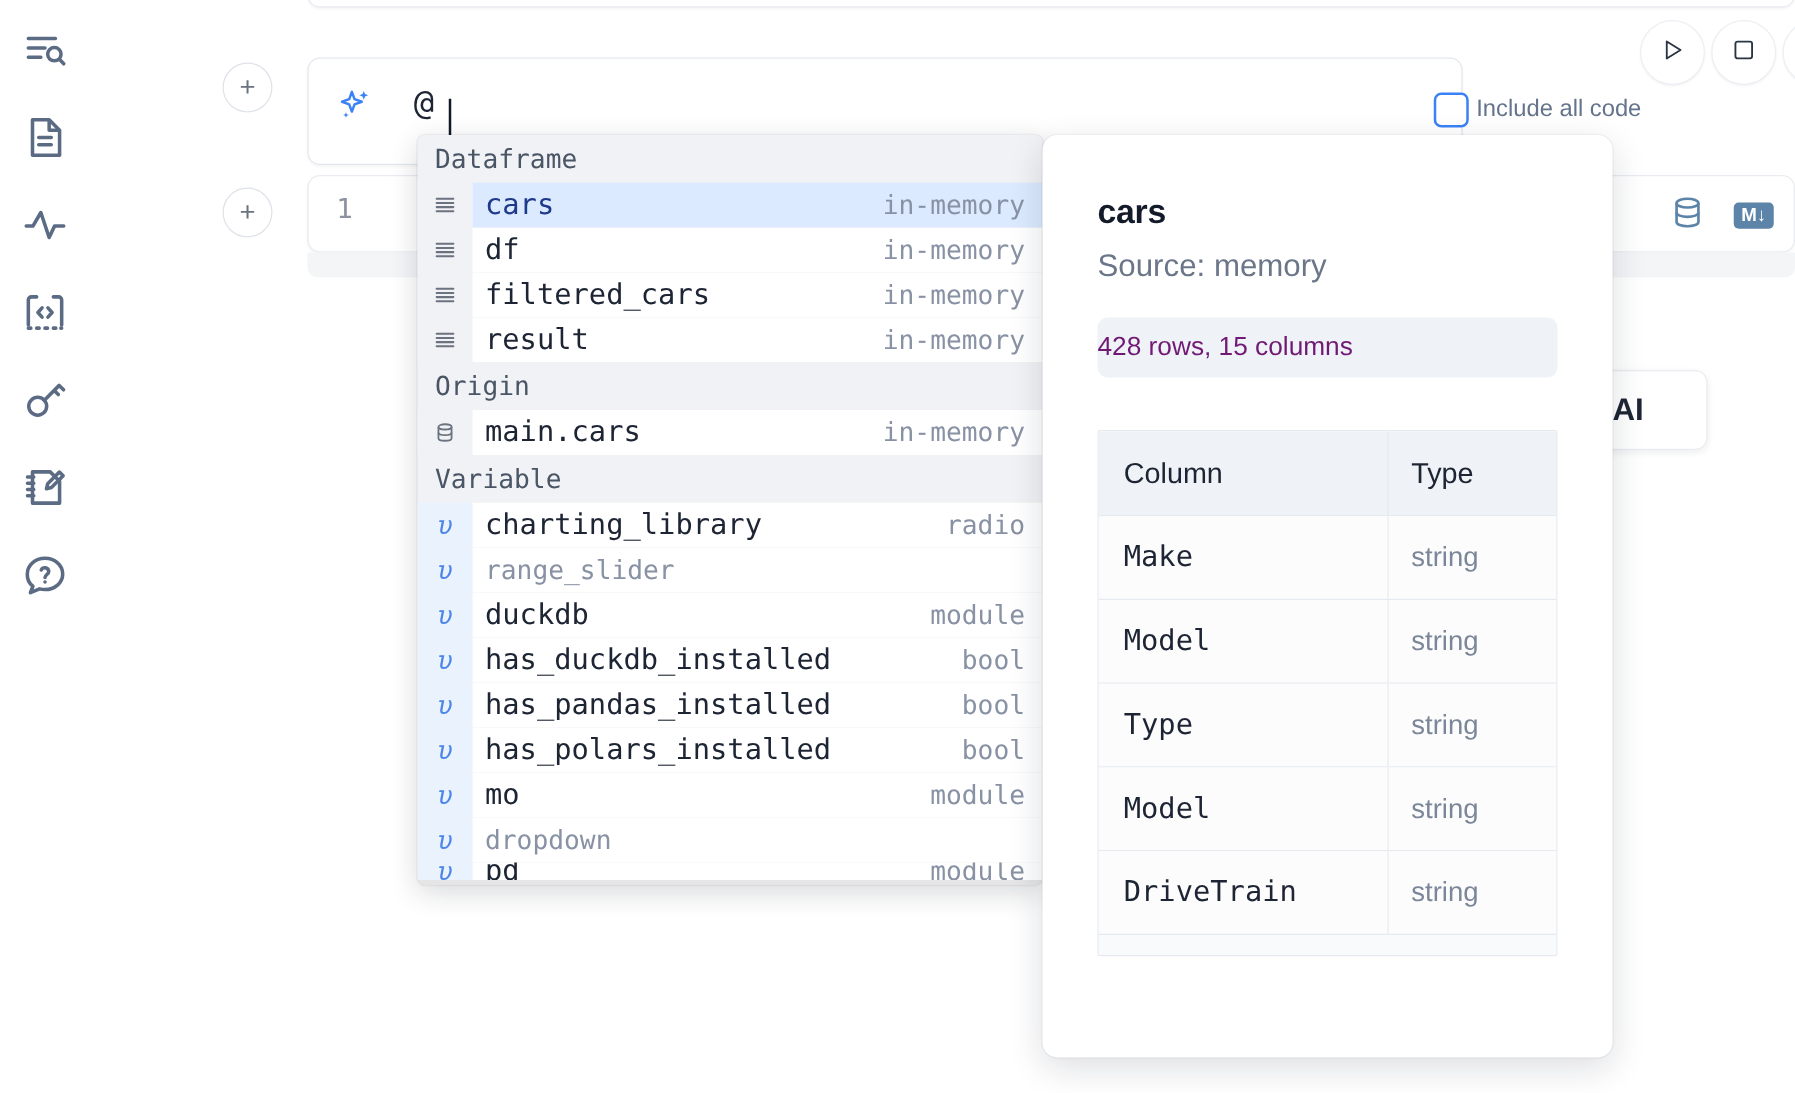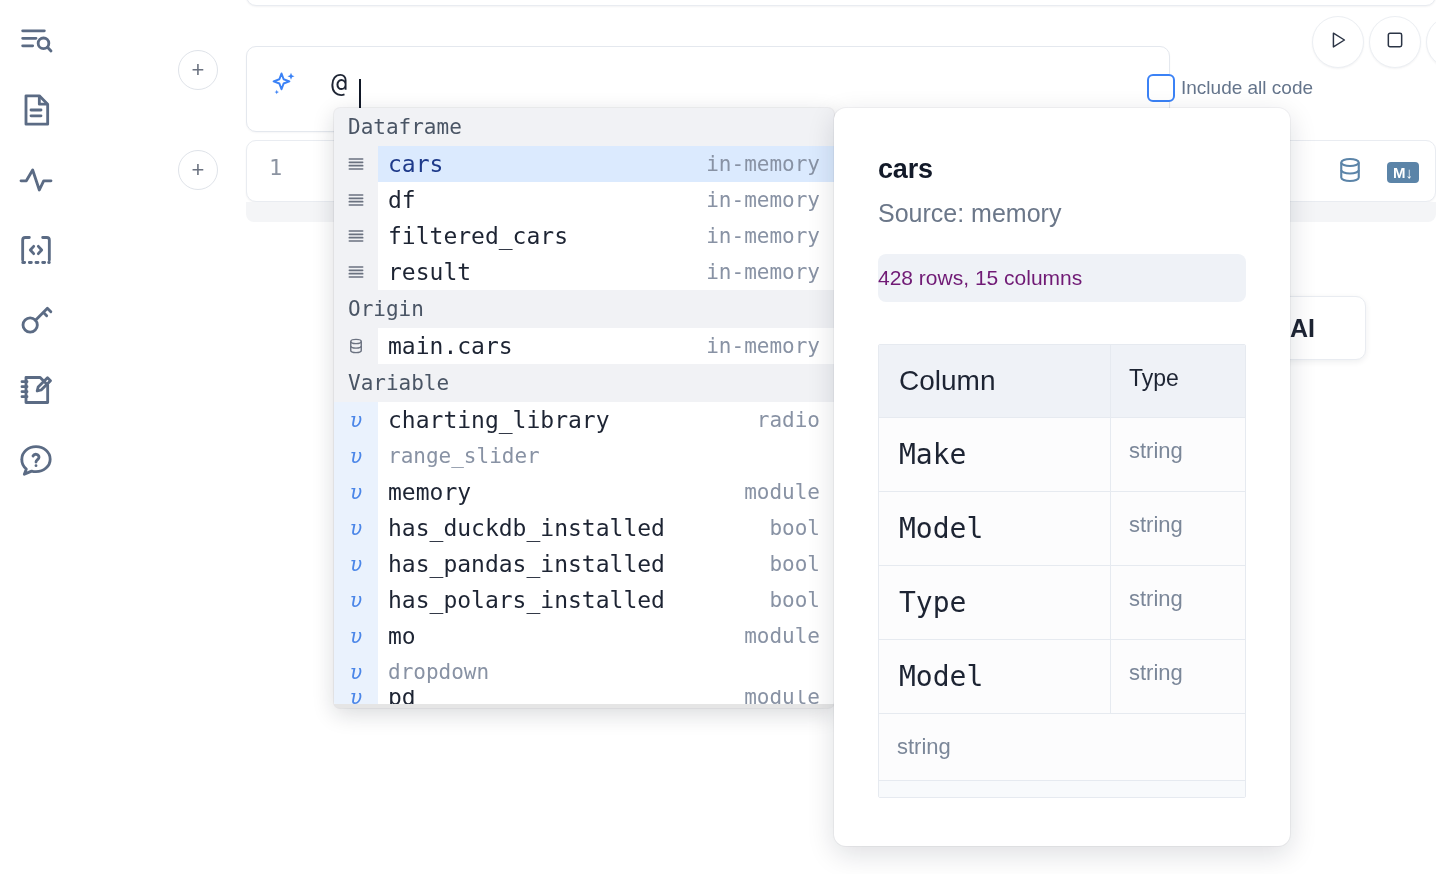--- a/index.html
+++ b/index.html
@@ -148,21 +148,21 @@
     margin-top: 26px; background: #eff2f7; border-radius: 8px; height: 48px;
     display: flex; align-items: center; font-size: 21px; color: #701a75;
   }
   .d-table {
     margin-top: 42px; border: 1px solid #e6eaf0; border-radius: 2px; overflow: hidden;
   }
   .d-row { display: flex; border-bottom: 1px solid #e6eaf0; }
   .d-row:last-child { border-bottom: none; }
   .d-row.head { background: #eff2f7; }
   .d-c1 {
-    flex: 0 0 232px; padding: 20px 0 20px 20px; font-size: 28px; color: #1d2433;
+    flex: 0 0 232px; padding: 20px 0 20px 20px; font-size: 23px; color: #1d2433;
     font-family: "DejaVu Sans Mono", monospace; border-right: 1px solid #e6eaf0;
   }
   .d-c2 { flex: 1 1 auto; padding: 20px 0 20px 18px; font-size: 22px; color: #7b8799; }
   .d-row.head .d-c1 { font-family: "Liberation Sans", sans-serif; color: #1d2433; }
   .d-row.head .d-c2 { color: #1d2433; font-size: 23px; }
   .d-row.odd { background: #fcfcfd; justify-content: flex-end; }
   .d-row.clip { height: 16px; overflow: hidden; background: #f8fafc; }
 </style>
 </head>
 <body>
@@ -368,21 +368,21 @@
     </div>
     <div class="ac-item var">
       <span class="ac-gutter">υ</span>
       <span class="ac-body">
         <span class="ac-type">range_slider</span>
       </span>
     </div>
     <div class="ac-item var">
       <span class="ac-gutter">υ</span>
       <span class="ac-body">
-        <span class="ac-name">memory</span>
+        <span class="ac-name">duckdb</span>
         <span class="ac-type">module</span>
       </span>
     </div>
     <div class="ac-item var">
       <span class="ac-gutter">υ</span>
       <span class="ac-body">
         <span class="ac-name">has_duckdb_installed</span>
         <span class="ac-type">bool</span>
       </span>
     </div>
@@ -442,19 +442,20 @@
       </div>
       <div class="d-row odd">
         <span class="d-c1">Type</span>
         <span class="d-c2">string</span>
       </div>
       <div class="d-row odd">
         <span class="d-c1">Model</span>
         <span class="d-c2">string</span>
       </div>
       <div class="d-row odd">
+        <span class="d-c1">DriveTrain</span>
         <span class="d-c2">string</span>
       </div>
       <div class="d-row clip"></div>
     </div>
   </div>
 
 </div>
 
 </body></html>

